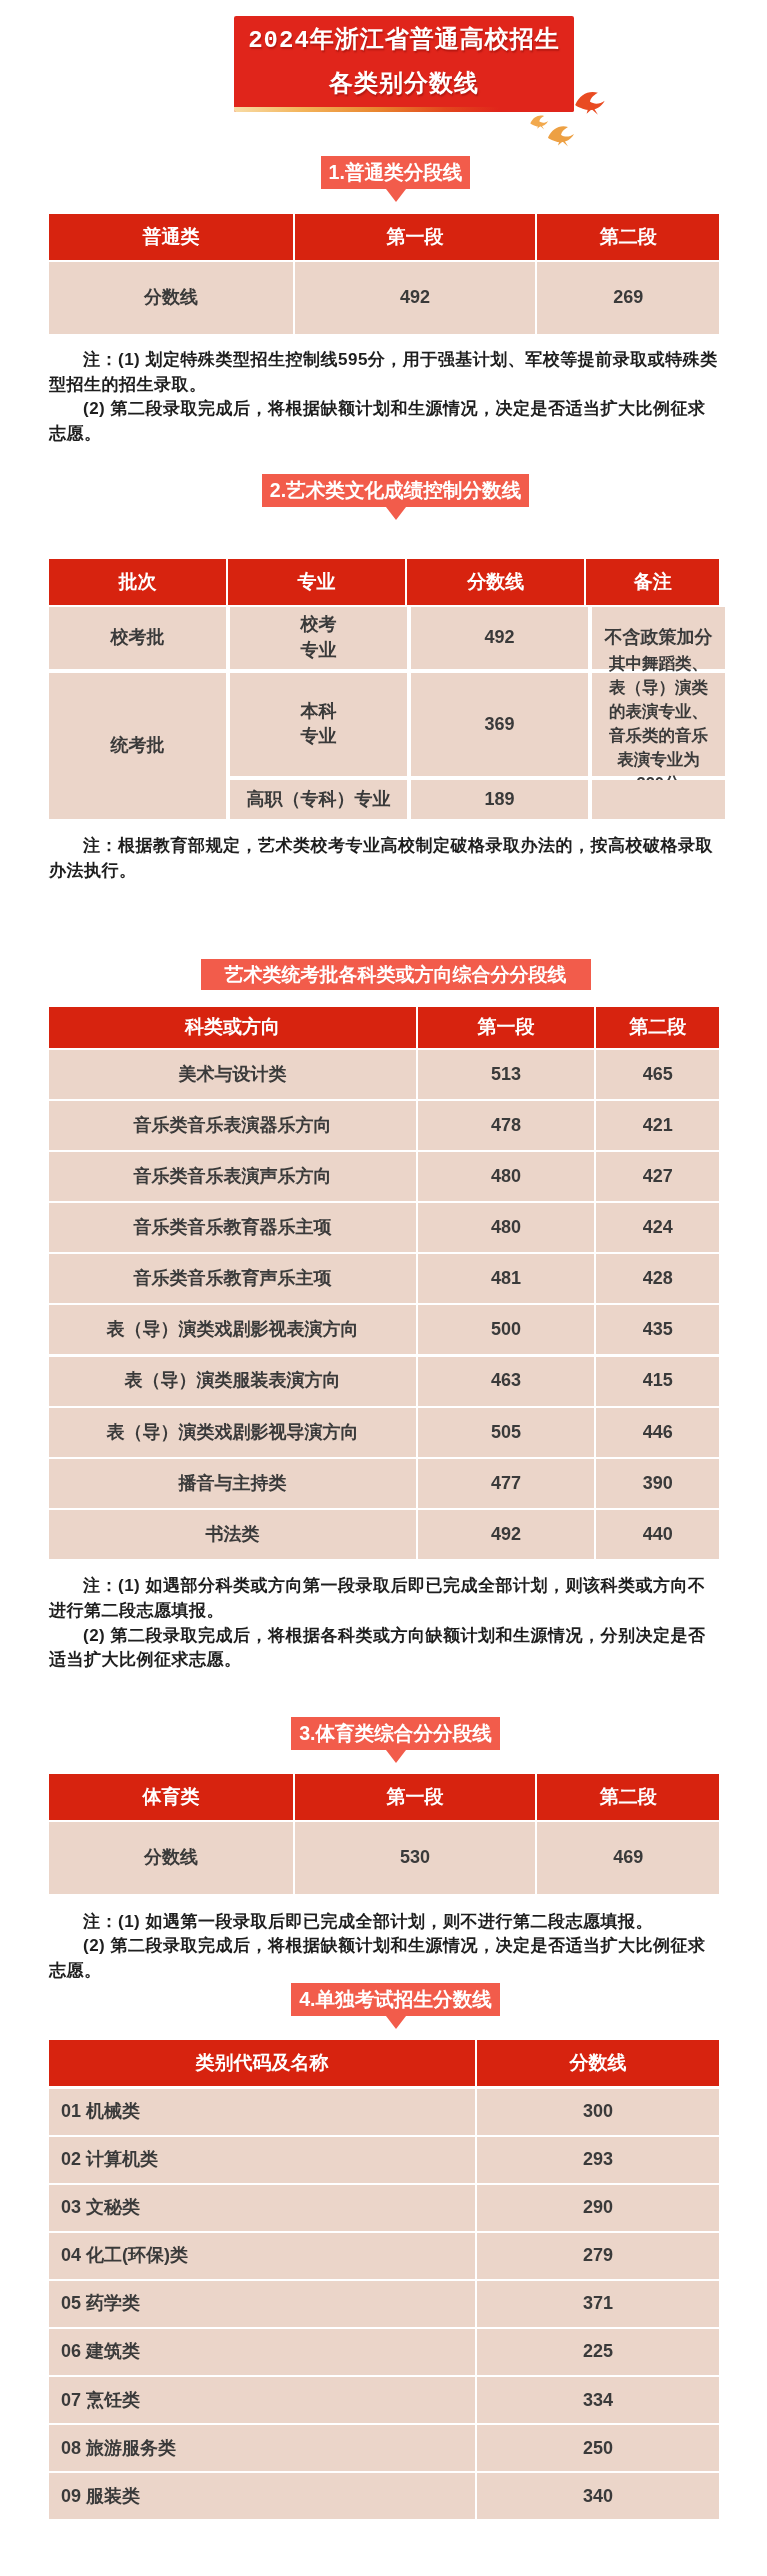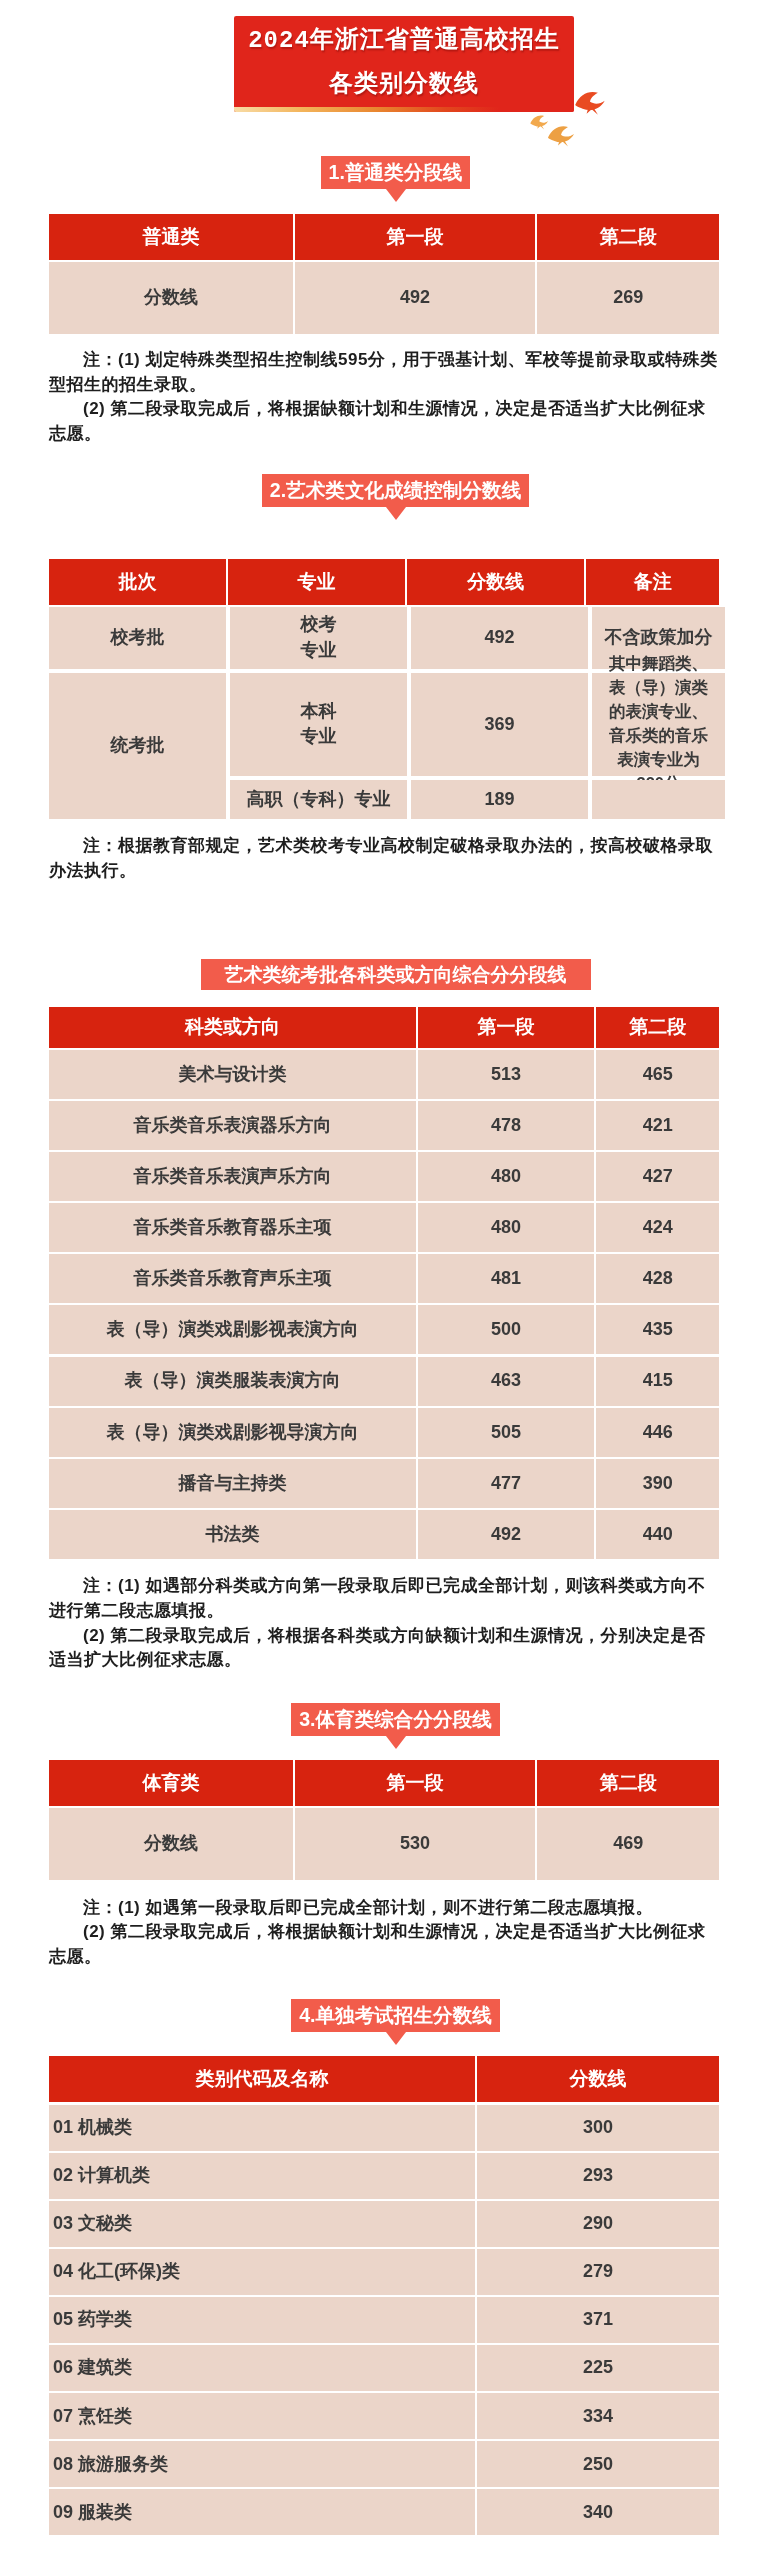--- a/index.html
+++ b/index.html
@@ -66,21 +66,21 @@
   }
   .t3 .th{min-height:41px;}
   .td{
     background:var(--row-pink);color:var(--cell-ink);font-size:18px;line-height:1.4;
     min-height:46px;display:flex;align-items:center;justify-content:center;
     text-align:center;white-space:pre-line;box-sizing:border-box;
   }
   .t1 .td,.t4 .td{min-height:72px;}
   .t3 .td{min-height:49px;}
   .t5 .td{min-height:46px;}
-  .td.left{justify-content:flex-start;text-align:left;padding-left:4px;}
+  .td.left{justify-content:flex-start;text-align:left;padding-left:12px;}
 
   
   .t2-grid{
     display:grid;grid-template-columns:177px 177px 177px 133px;
     grid-template-rows:62px 103px 39px;gap:4px;
     grid-template-areas:"a b c d" "e f g h" "e i j k";
   }
   .t2-grid .td{min-height:0;height:100%;}
   .t2-grid .remark{font-size:16.5px;padding:0 12px;line-height:1.45;}
   .ga-a{grid-area:a}.ga-b{grid-area:b}.ga-c{grid-area:c}.ga-d{grid-area:d}
@@ -94,24 +94,24 @@
   
   .mt-badge1{margin-top:44px;}
   .mt-table1{margin-top:25px;}
   .mt-note1{margin-top:14.4px;}
   .mt-badge2{margin-top:27px;}
   .mt-table2{margin-top:52px;}
   .mt-note2{margin-top:15.5px;}
   .mt-badge3{margin-top:76px;}
   .mt-table3{margin-top:16.5px;}
   .mt-note3{margin-top:15.5px;}
-  .mt-badge4{margin-top:30px;}
+  .mt-badge4{margin-top:44px;}
   .mt-table4{margin-top:24px;}
   .mt-note4{margin-top:15.5px;}
-  .mt-badge5{margin-top:30px;}
+  .mt-badge5{}
   .mt-table5{margin-top:24px;}
 </style>
 </head>
 <body>
 
 <div class="page">
 
   <header class="title-banner">
     <div class="title-line">2024年浙江省普通高校招生</div>
     <div class="title-line">各类别分数线</div>

